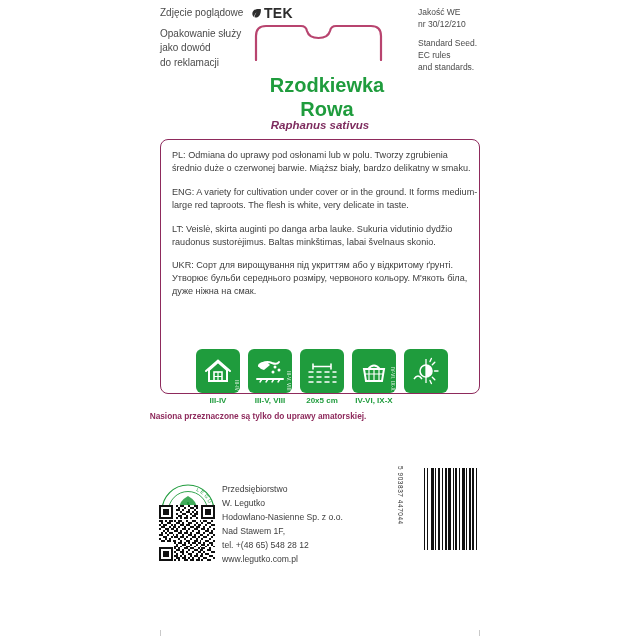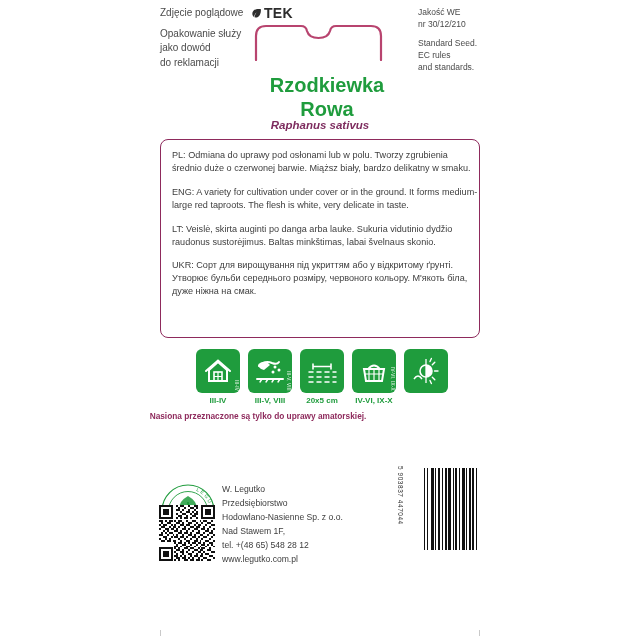--- a/index.html
+++ b/index.html
@@ -96,21 +96,21 @@
     font-style: italic;
     font-weight: bold;
   }
 
   
   .desc-box {
     position: absolute;
     left: 160px;
     top: 139px;
     width: 320px;
-    height: 199px;
+    height: 255px;
     border: 1px solid #8e2a5c;
     border-radius: 8px;
     box-sizing: border-box;
     padding: 9px 0 0 11px;
   }
   .desc-para {
     font-size: 9.1px;
     line-height: 1.42;
     color: #3d3d3d;
     margin: 0 0 11px 0;
@@ -351,22 +351,22 @@
     <path d="M16 44 Q29 40 42 44" fill="none" stroke="#1f9c3d" stroke-width="1.6"></path>
     <defs>
       <path id="ringpath" d="M29 7 a22 22 0 0 1 0 44 a22 22 0 0 1 0 -44"></path>
     </defs>
     <text font-size="5" fill="#1f9c3d" font-family="Liberation Sans, sans-serif" letter-spacing="1.6">
       <textPath href="#ringpath" startOffset="6%">LEGUTKO</textPath>
     </text>
   </svg>
 
   <div class="company">
+    <div>Przedsiębiorstwo</div>
     <div>W. Legutko</div>
-    <div>Przedsiębiorstwo</div>
     <div>Hodowlano-Nasienne Sp. z o.o.</div>
     <div>Nad Stawem 1F,</div>
     <div>tel. +(48 65) 548 28 12</div>
     <div>www.legutko.com.pl</div>
   </div>
 
   <svg class="qr" viewBox="0 0 29 29" shape-rendering="crispEdges">
     <rect width="29" height="29" fill="#ffffff"></rect>
     <g fill="#111111">
       <rect x="0" y="0" width="7" height="1"></rect>

